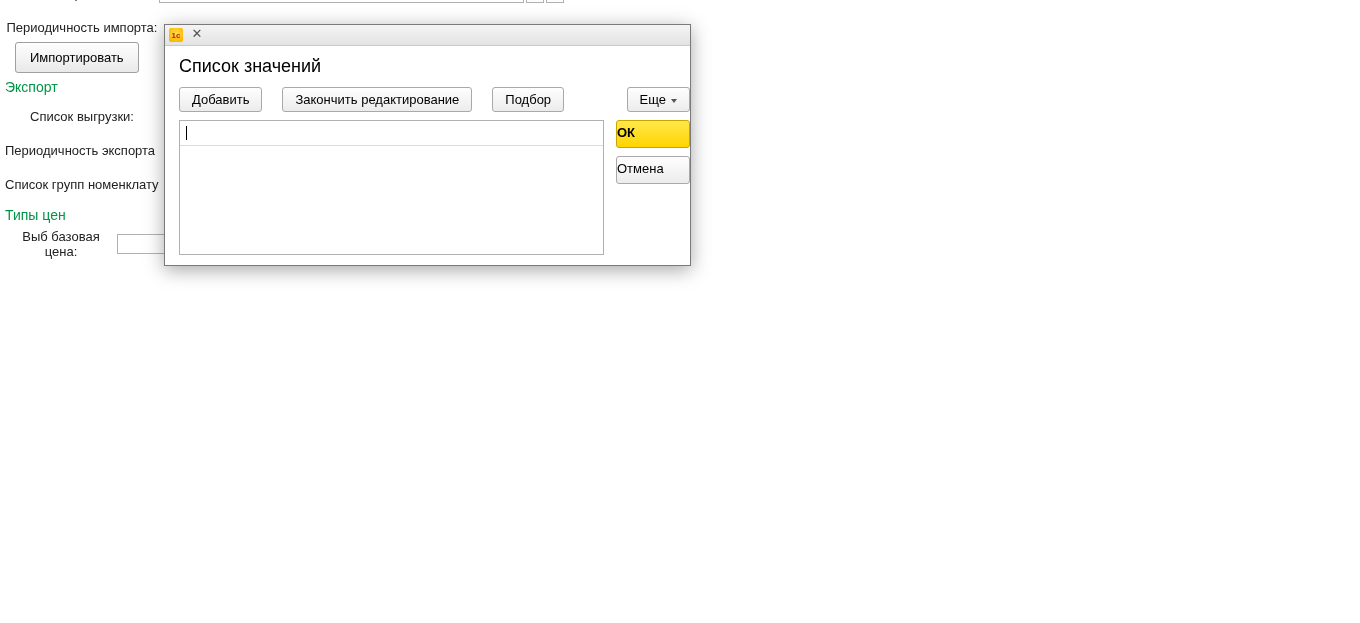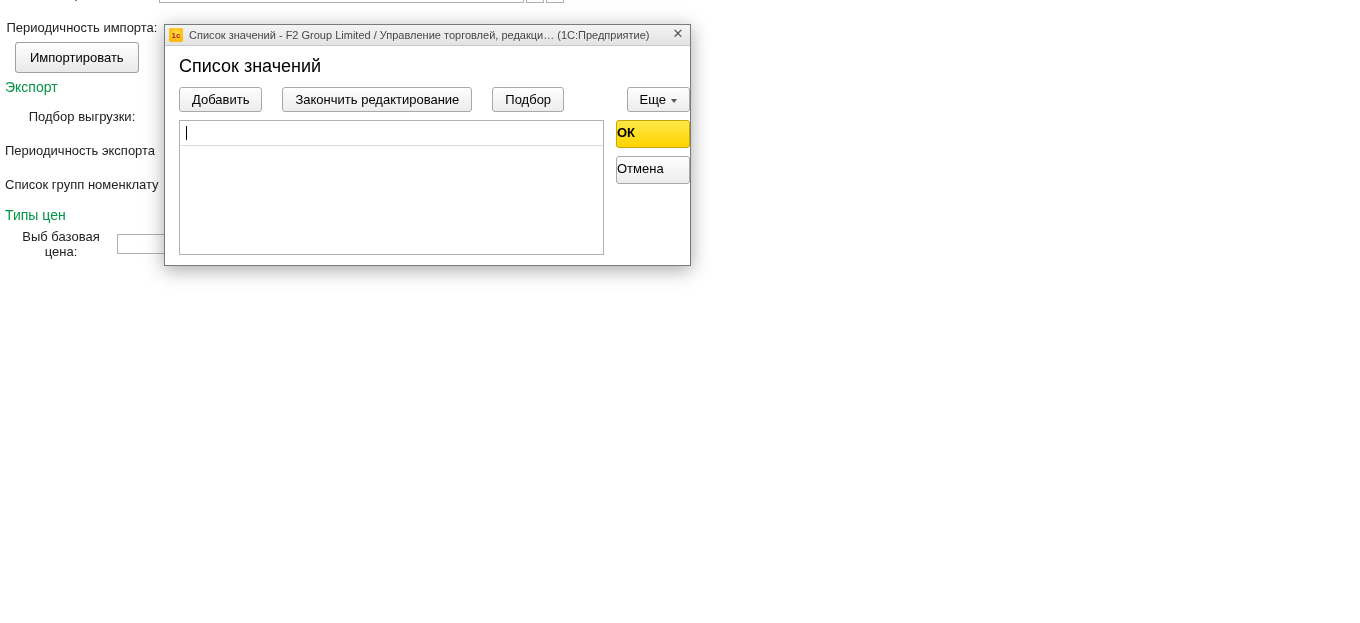--- a/index.html
+++ b/index.html
@@ -218,21 +218,21 @@
     <span class="form-label">Периодичность импорта:</span>
   </div>
 
   <div class="import-btn-row">
     <span class="plain-btn">Импортировать</span>
   </div>
 
   <div class="section-head">Экспорт</div>
 
   <div class="form-row">
-    <span class="form-label">Подбор выгрузки:</span>
+    <span class="form-label">Список выгрузки:</span>
   </div>
   <div class="form-row">
     <span class="form-label" style="width:auto;">Периодичность экспорта</span>
   </div>
   <div class="form-row">
     <span class="form-label" style="width:auto;">Список групп номенклату</span>
   </div>
 
   <div class="section-head">Типы цен</div>
 
@@ -242,21 +242,20 @@
     <div class="small-btn"></div>
     <div class="small-btn"></div>
   </div>
 
 </div>
 
 <div class="dialog">
 
   <div class="dlg-titlebar">
     <span class="title-icon">1с</span>
-    <span class="dlg-title-text">Список значений - F2 Group Limited / Управление торговлей, редакци…   (1С:Предприятие)</span>
     <span class="dlg-close">✕</span>
   </div>
 
   <div class="dlg-body">
 
     <div class="dlg-heading">Список значений</div>
 
     <div class="dlg-toolbar-row">
       <div class="dlg-toolbar-left">
         <span class="t-btn">Добавить</span>

